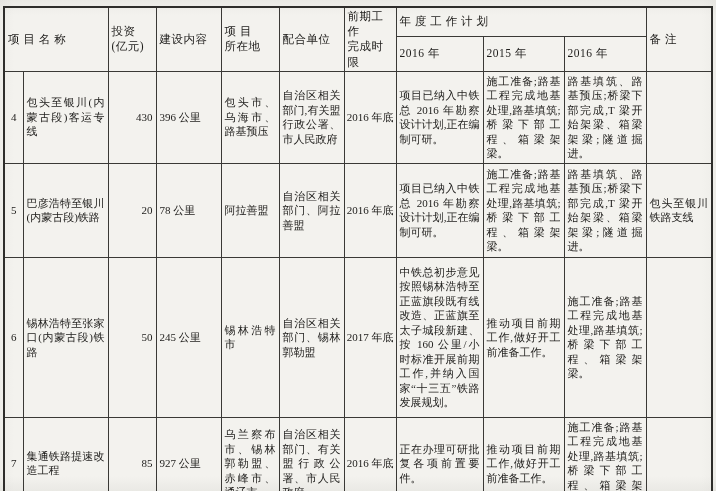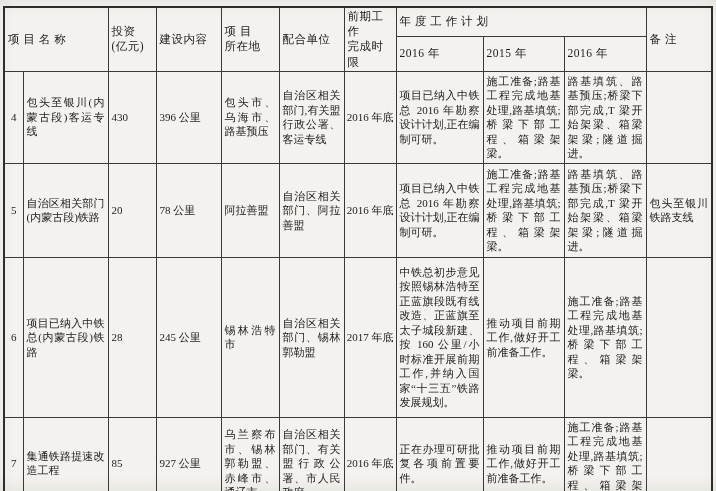--- a/index.html
+++ b/index.html
@@ -32,21 +32,21 @@
     word-break:break-all;
   }
   th{
     font-weight:normal;
     text-align:left;
     white-space:pre-line;
     font-size:11.5px;
     letter-spacing:.5px;
   }
   td.num{text-align:center;padding:0 1px;}
-  td.inv{text-align:left;}
+  td.inv{text-align:right;}
   td.name,td.con,td.loc,td.par,td.rem{text-align:justify;}
   td.ddl{text-align:center;padding:7px 2px;}
   td.plan{text-align:justify;padding:2px 3px;}
 </style>
 </head>
 <body>
 
 <div class="scan-bg"></div>
 
 <table class="doc">
@@ -83,46 +83,46 @@
     <th>2015 年</th>
     <th>2016 年</th>
   </tr>
 
   <tr style="height:86px">
     <td class="num">4</td>
     <td class="name">包头至银川(内蒙古段)客运专线</td>
     <td class="inv">430</td>
     <td class="con">396 公里</td>
     <td class="loc">包头市、乌海市、路基预压</td>
-    <td class="par">自治区相关部门,有关盟行政公署、客运专线</td>
+    <td class="par">自治区相关部门,有关盟行政公署、市人民政府</td>
     <td class="ddl">2016 年底</td>
     <td class="plan">项目已纳入中铁总 2016 年勘察设计计划,正在编制可研。</td>
     <td class="plan">施工准备;路基工程完成地基处理,路基填筑;桥梁下部工程、箱梁架梁。</td>
     <td class="plan">路基填筑、路基预压;桥梁下部完成,T 梁开始架梁、箱梁架梁;隧道掘进。</td>
     <td class="rem"></td>
   </tr>
 
   <tr style="height:94px">
     <td class="num">5</td>
-    <td class="name">自治区相关部门(内蒙古段)铁路</td>
+    <td class="name">巴彦浩特至银川(内蒙古段)铁路</td>
     <td class="inv">20</td>
     <td class="con">78 公里</td>
     <td class="loc">阿拉善盟</td>
     <td class="par">自治区相关部门、阿拉善盟</td>
     <td class="ddl">2016 年底</td>
     <td class="plan">项目已纳入中铁总 2016 年勘察设计计划,正在编制可研。</td>
     <td class="plan">施工准备;路基工程完成地基处理,路基填筑;桥梁下部工程、箱梁架梁。</td>
     <td class="plan">路基填筑、路基预压;桥梁下部完成,T 梁开始架梁、箱梁架梁;隧道掘进。</td>
     <td class="rem">包头至银川铁路支线</td>
   </tr>
 
   <tr style="height:160px">
     <td class="num">6</td>
-    <td class="name">项目已纳入中铁总(内蒙古段)铁路</td>
-    <td class="inv">28</td>
+    <td class="name">锡林浩特至张家口(内蒙古段)铁路</td>
+    <td class="inv">50</td>
     <td class="con">245 公里</td>
     <td class="loc">锡林浩特市</td>
     <td class="par">自治区相关部门、锡林郭勒盟</td>
     <td class="ddl">2017 年底</td>
     <td class="plan">中铁总初步意见按照锡林浩特至正蓝旗段既有线改造、正蓝旗至太子城段新建、按 160 公里/小时标准开展前期工作,并纳入国家“十三五”铁路发展规划。</td>
     <td class="plan">推动项目前期工作,做好开工前准备工作。</td>
     <td class="plan">施工准备;路基工程完成地基处理,路基填筑;桥梁下部工程、箱梁架梁。</td>
     <td class="rem"></td>
   </tr>
 

